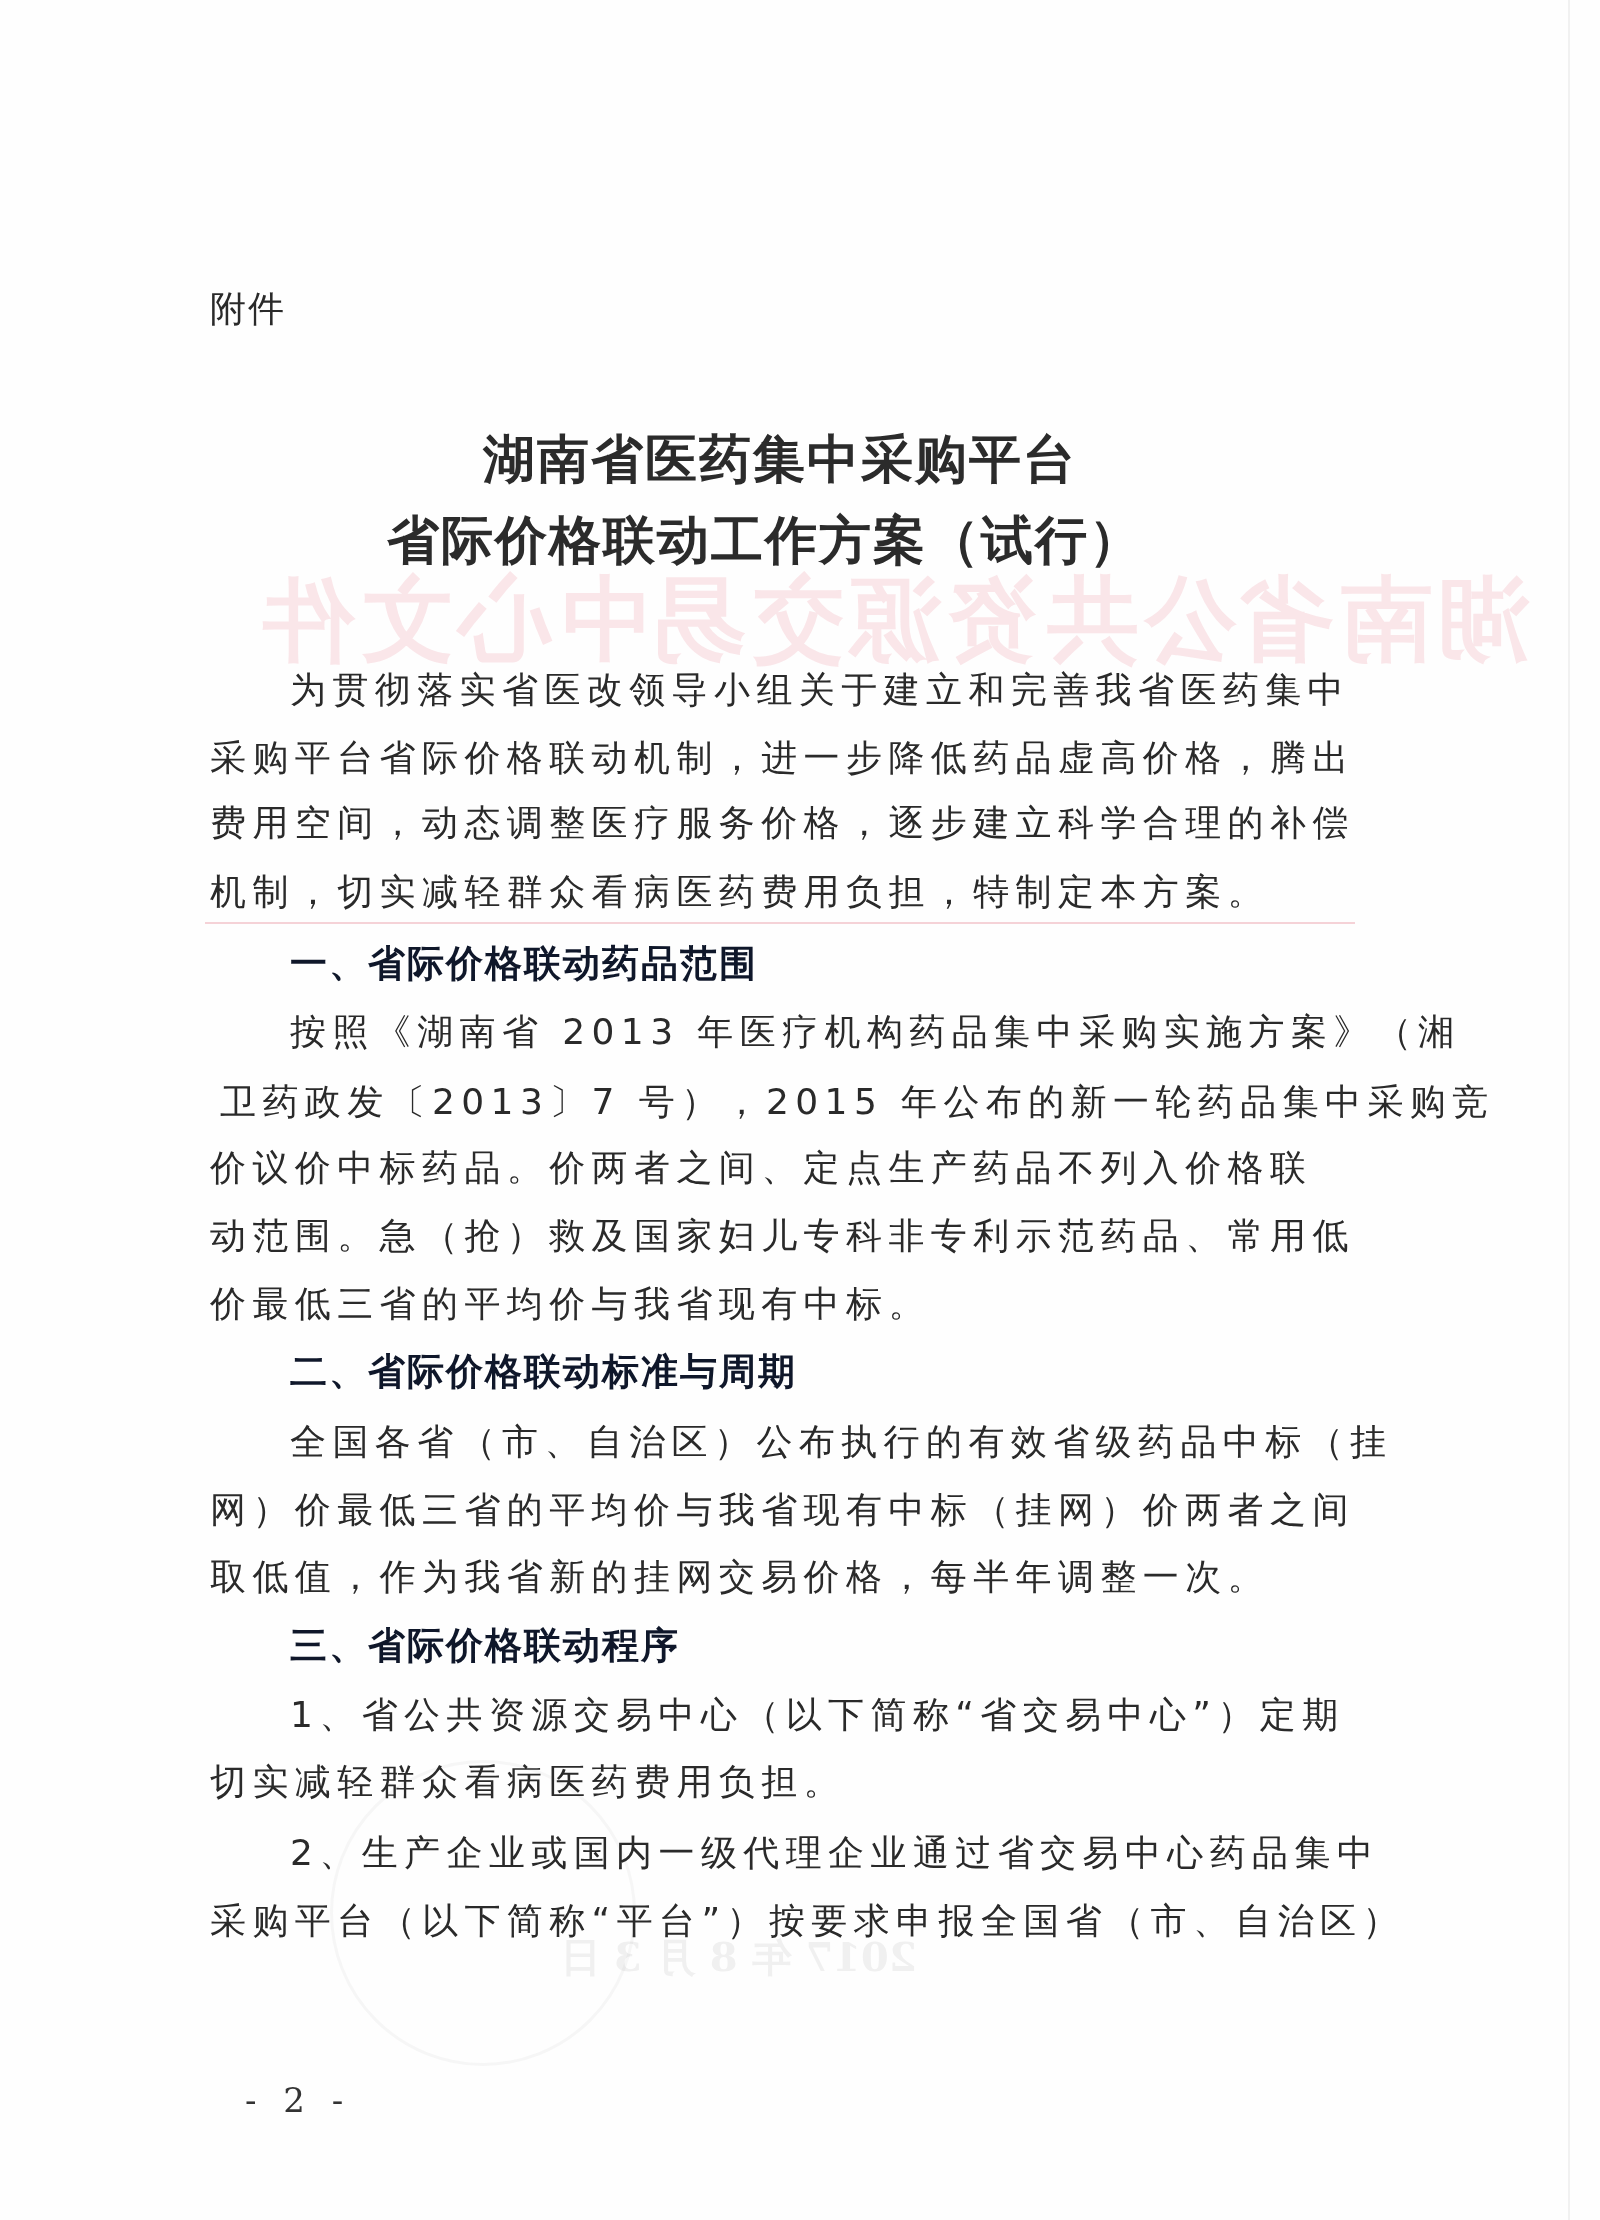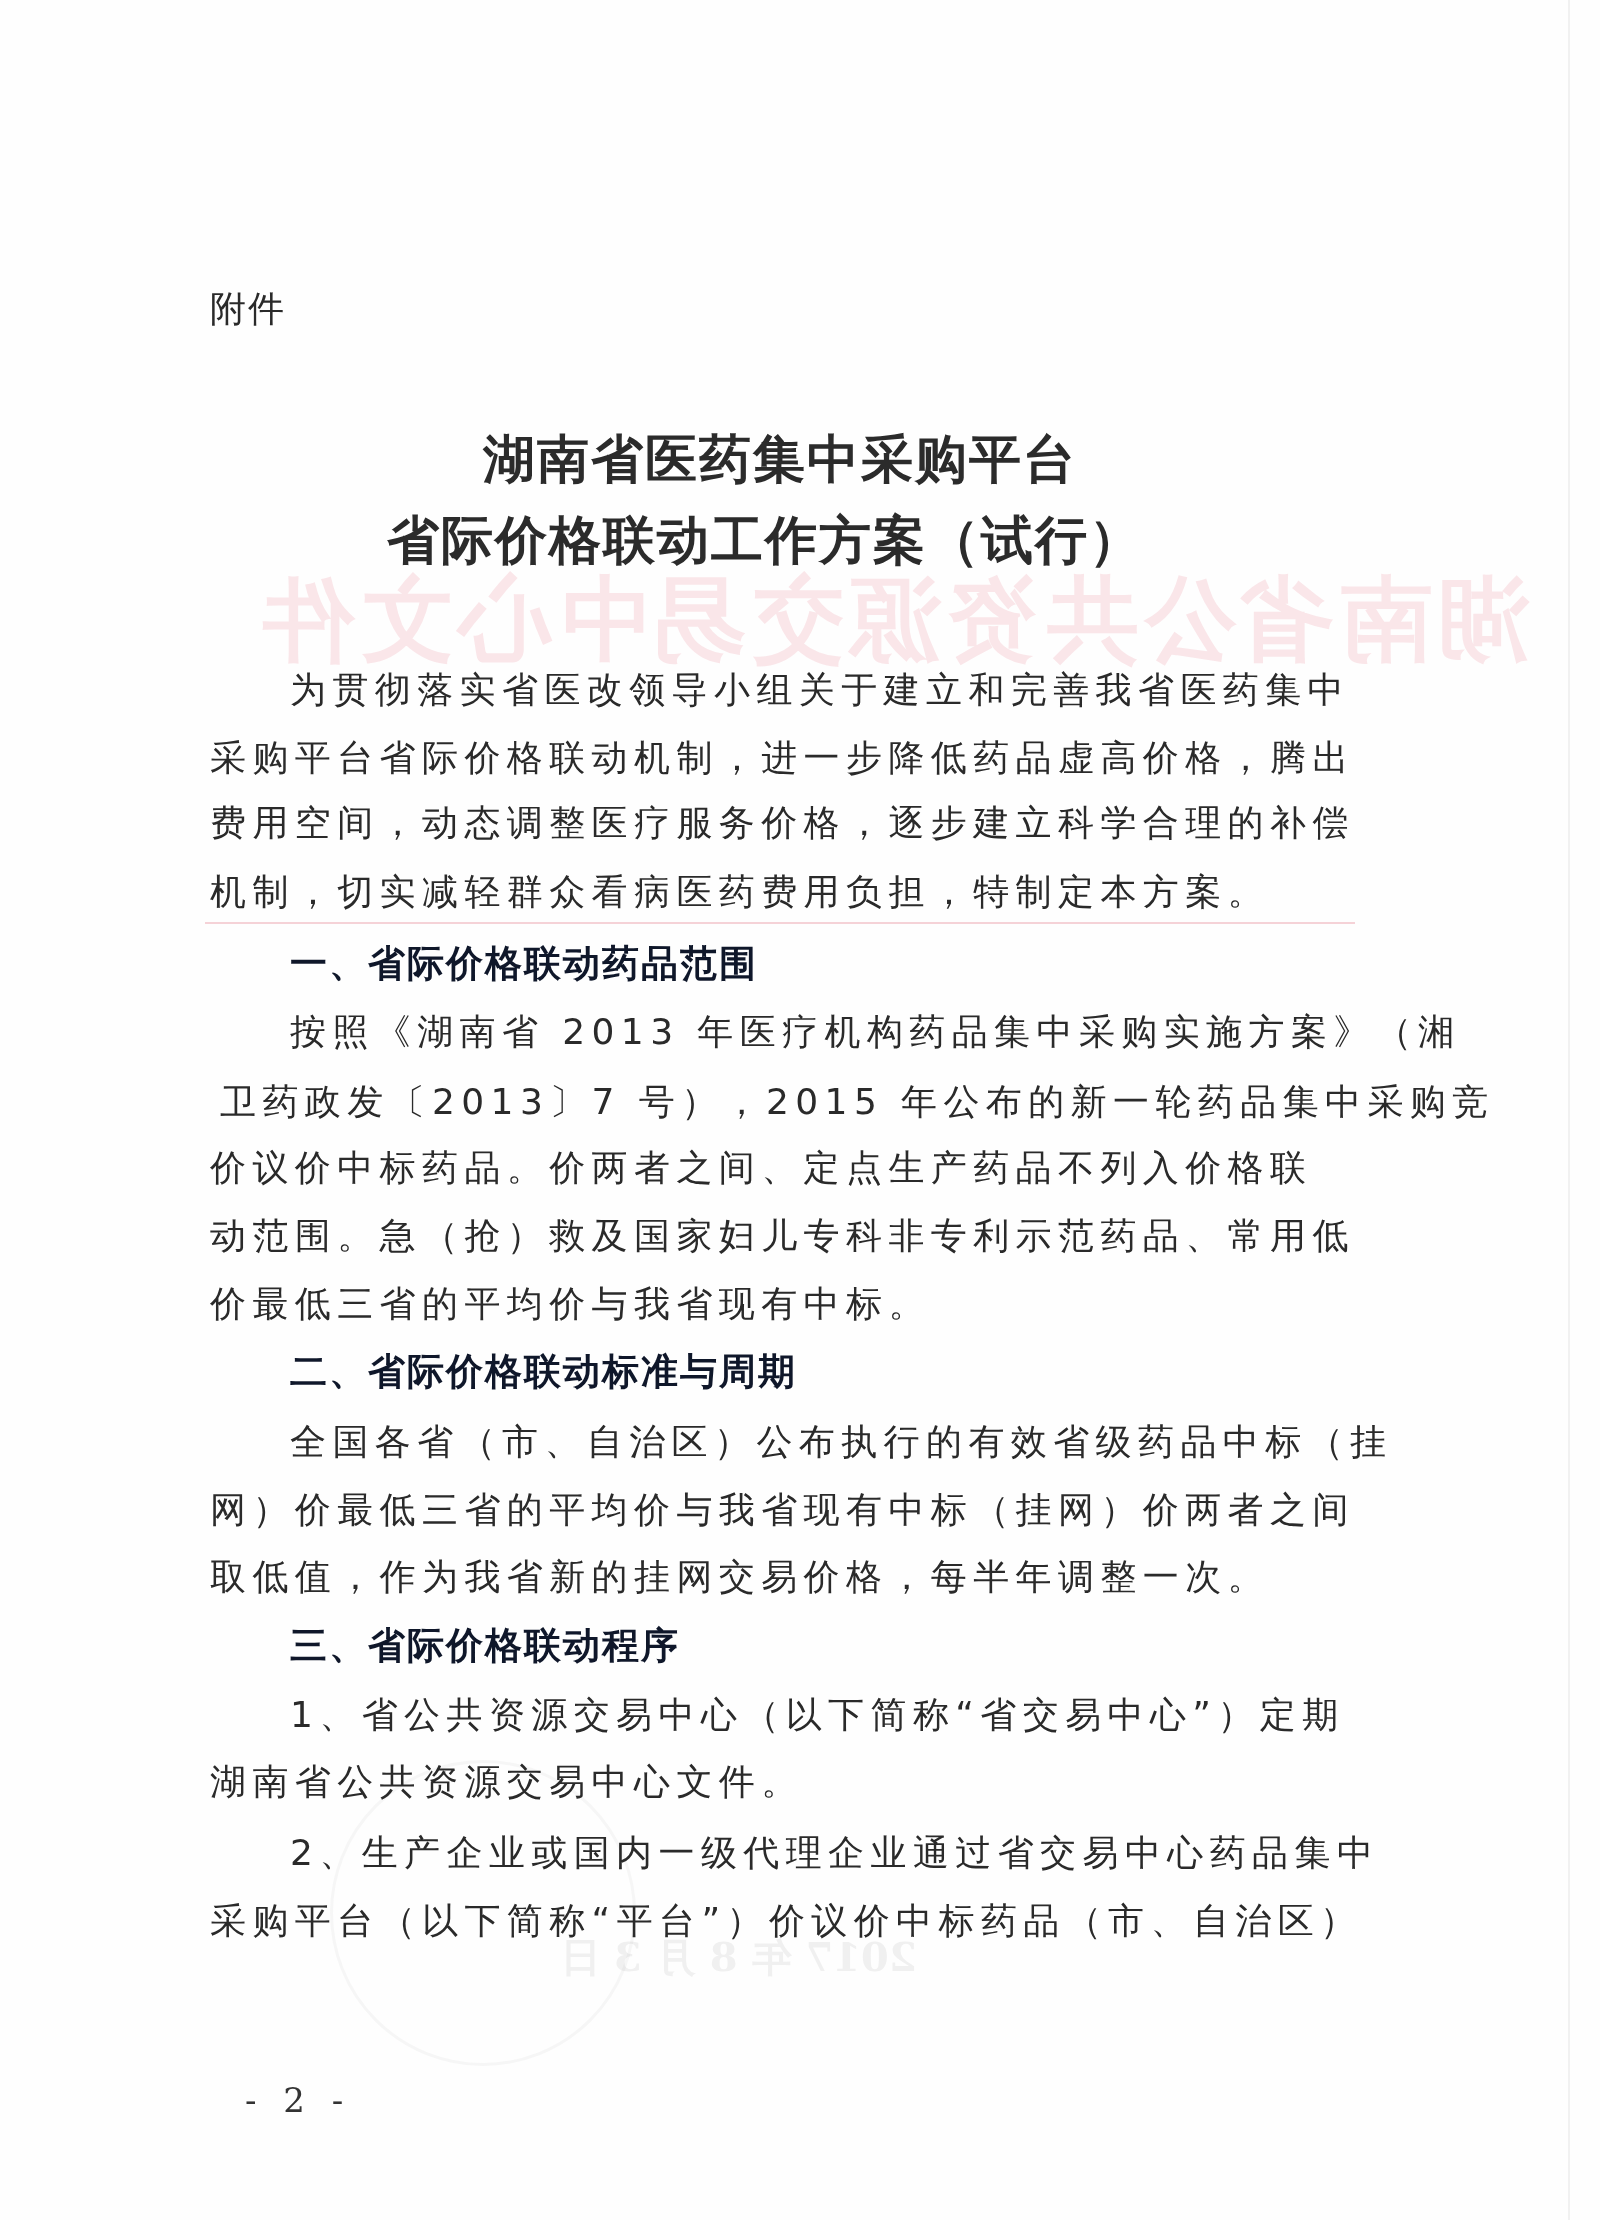--- a/index.html
+++ b/index.html
@@ -57,18 +57,18 @@
   <div class="line" style="top:1214px;">动范围。急（抢）救及国家妇儿专科非专利示范药品、常用低</div>
   <div class="line" style="top:1282px;">价最低三省的平均价与我省现有中标。</div>
 
   <div class="head" style="top:1350px;">二、省际价格联动标准与周期</div>
   <div class="line indent" style="top:1420px;">全国各省（市、自治区）公布执行的有效省级药品中标（挂</div>
   <div class="line" style="top:1488px;">网）价最低三省的平均价与我省现有中标（挂网）价两者之间</div>
   <div class="line" style="top:1555px;">取低值，作为我省新的挂网交易价格，每半年调整一次。</div>
 
   <div class="head" style="top:1624px;">三、省际价格联动程序</div>
   <div class="line indent" style="top:1693px;">1、省公共资源交易中心（以下简称“省交易中心”）定期</div>
-  <div class="line" style="top:1760px;">湖南省公共资源交易中心文件。</div>
+  <div class="line" style="top:1760px;">切实减轻群众看病医药费用负担。</div>
   <div class="line indent" style="top:1831px;">2、生产企业或国内一级代理企业通过省交易中心药品集中</div>
-  <div class="line" style="top:1899px;">采购平台（以下简称“平台”）价议价中标药品（市、自治区）</div>
+  <div class="line" style="top:1899px;">采购平台（以下简称“平台”）按要求申报全国省（市、自治区）</div>
 
   <div class="pageno">- 2 -</div>
 </div>
 
 </body></html>

